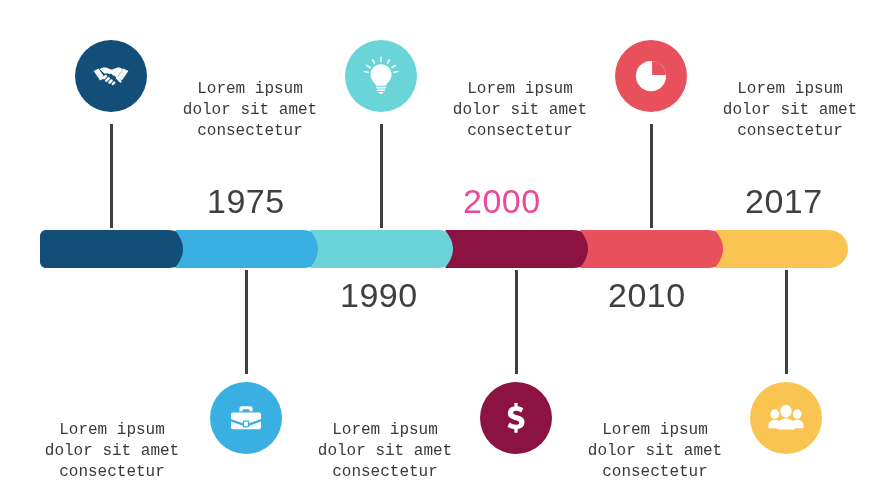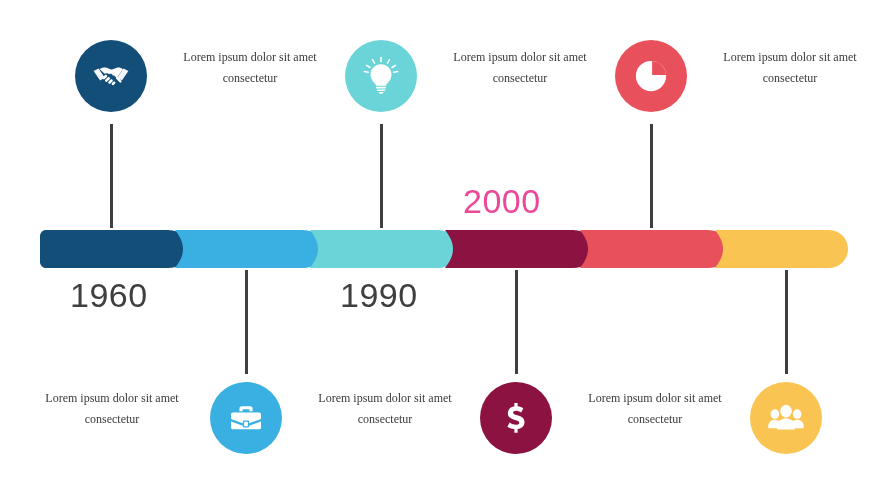--- a/index.html
+++ b/index.html
@@ -67,24 +67,25 @@
     letter-spacing: 0.5px;
     white-space: nowrap;
     font-family: "Liberation Sans", sans-serif;
   }
 
   
   .blurb {
     position: absolute;
     width: 146px;
     text-align: center;
-    font-size: 12px;
+    font-size: 16px;
     line-height: 21px;
     color: #3a3a3a;
-    font-family: Liberation Serif, serif;
+    font-family: Liberation Mono, monospace;
+    margin-top: 32px;
   }
 </style>
 </head>
 <body style="background: rgb(255, 255, 255);">
 
 <div id="infographic">
 
   <div class="stem" style="left: 110px; top: 124px; height: 104px; background: rgb(63, 63, 63);"></div>
   <div class="stem" style="left: 245px; top: 270px; height: 104px; background: rgb(63, 63, 63);"></div>
   <div class="stem" style="left: 380px; top: 124px; height: 104px; background: rgb(63, 63, 63);"></div>
@@ -211,23 +212,25 @@
           <path d="M15,34.5 C20.5,34.5 25,38.6 25,43.6 L25,47.5 L5,47.5 L5,43.6 C5,38.6 9.5,34.5 15,34.5 Z"></path>
           <ellipse cx="49" cy="26" rx="6.6" ry="7.2"></ellipse>
           <path d="M49,34.5 C54.5,34.5 59,38.6 59,43.6 L59,47.5 L39,47.5 L39,43.6 C39,38.6 43.5,34.5 49,34.5 Z"></path>
           <ellipse cx="32" cy="21.5" rx="8.8" ry="9.6"></ellipse>
           <path d="M32,32.5 C39.5,32.5 45.5,38 45.5,44.8 L45.5,49.5 L18.5,49.5 L18.5,44.8 C18.5,38 24.5,32.5 32,32.5 Z"></path>
         </g>
       </svg>
     </span>
   </div>
 
-  <div class="year" style="left: 70px; top: 276px; color: rgb(63, 63, 63);">1960</div>
+  <div class="year" style="left: 207px; top: 182px; color: rgb(63, 63, 63);">1975</div>
   <div class="year" style="left: 340px; top: 276px; color: rgb(63, 63, 63); text-align: center;">1990</div>
   <div class="year" style="left: 463px; top: 182px; color: #ec4899;">2000</div>
+  <div class="year" style="left: 608px; top: 276px; color: rgb(63, 63, 63);">2010</div>
+  <div class="year" style="left: 745px; top: 182px; color: rgb(63, 63, 63);">2017</div>
 
   <div class="blurb" style="left: 39px; top: 388px; color: rgb(58, 58, 58);">Lorem ipsum dolor sit amet consectetur</div>
   <div class="blurb" style="left: 177px; top: 47px; color: rgb(58, 58, 58);">Lorem ipsum dolor sit amet consectetur</div>
   <div class="blurb" style="left: 312px; top: 388px; color: rgb(58, 58, 58);">Lorem ipsum dolor sit amet consectetur</div>
   <div class="blurb" style="left: 447px; top: 47px; color: rgb(58, 58, 58);">Lorem ipsum dolor sit amet consectetur</div>
   <div class="blurb" style="left: 582px; top: 388px; color: rgb(58, 58, 58);">Lorem ipsum dolor sit amet consectetur</div>
   <div class="blurb" style="left: 717px; top: 47px; color: rgb(58, 58, 58);">Lorem ipsum dolor sit amet consectetur</div>
 
 </div>
 

